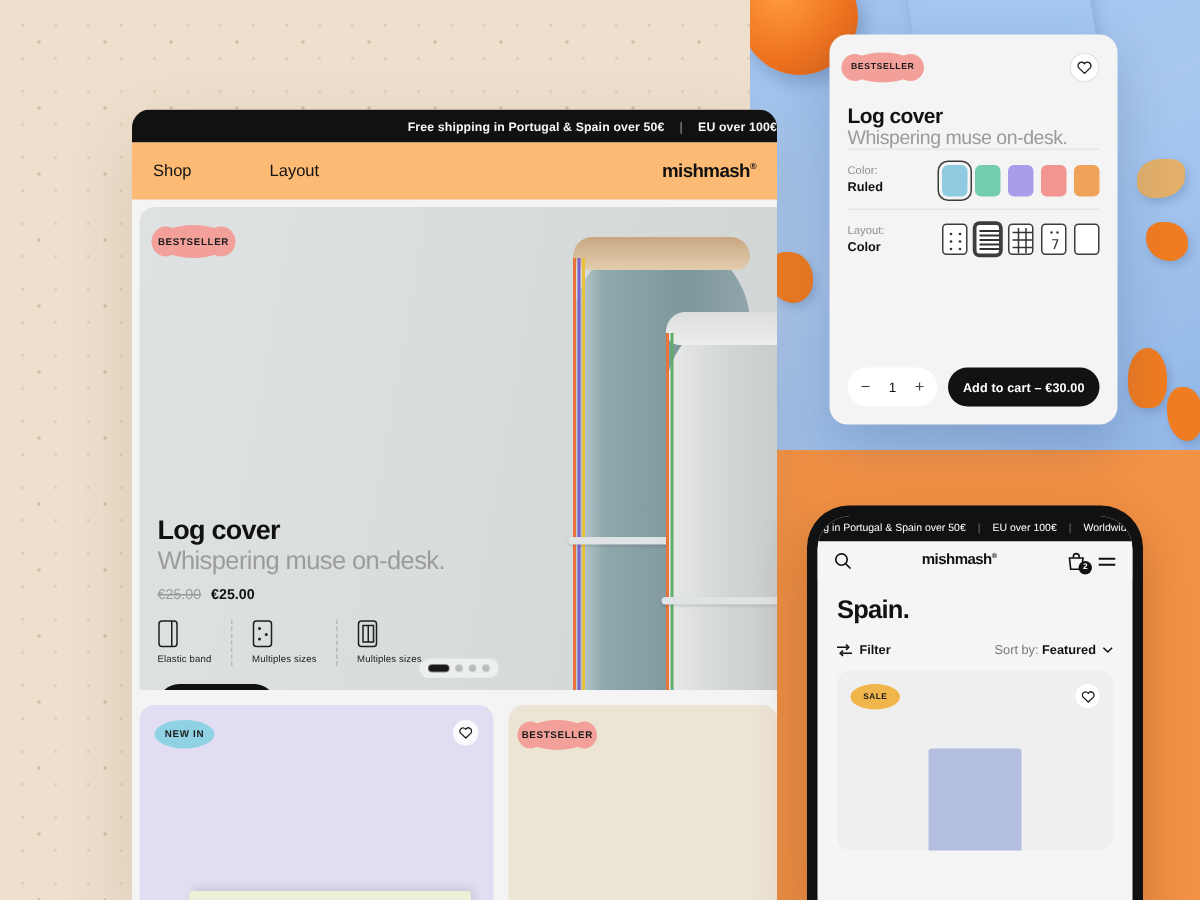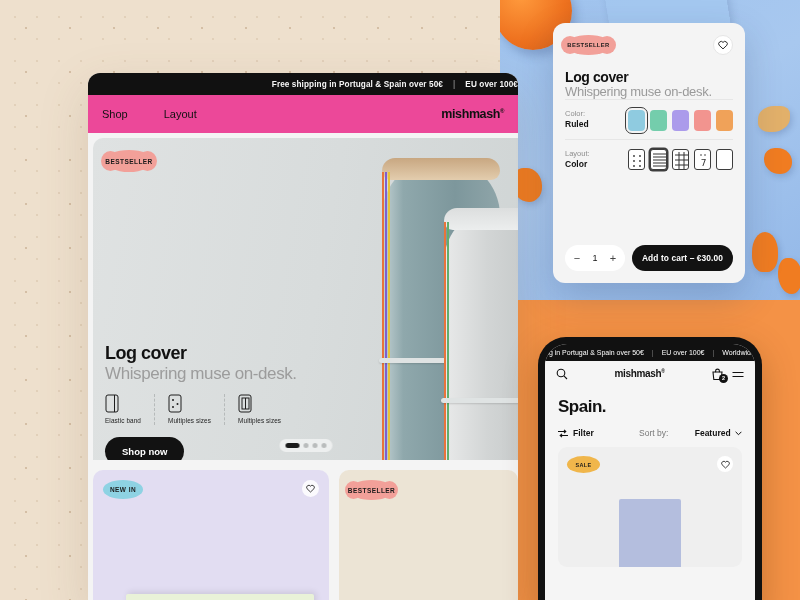--- a/index.html
+++ b/index.html
@@ -32,22 +32,22 @@
   }
   .marquee {
     height: 22px; background: #111; color: #fff;
     display: flex; align-items: center; justify-content: flex-end;
     font-size: 8.2px; letter-spacing: .1px; white-space: nowrap;
     padding-right: 0; gap: 10px;
   }
   .marquee span { opacity: .96; font-weight: bold; }
   .marquee .sep { opacity: .4; }
   .topnav {
-    height: 38px; background: #ec4899; display: flex; align-items: center;
-    padding: 0 14px; gap: 36px; position: relative;
+    height: 38px; background: #fdba74; display: flex; align-items: center;
+    padding: 0 14px; gap: 52px; position: relative;
   }
   .topnav a { font-size: 11px; color: #111; text-decoration: none; }
   .brand {
     position: absolute; right: 14px; top: 50%; transform: translateY(-50%);
     font-size: 12.5px; font-weight: 700; letter-spacing: -.4px; color: #111;
   }
   .brand sup { font-size: 6px; vertical-align: super; }
 
   
   #hero {
@@ -282,21 +282,21 @@
     background: #111; color: #fff; border-radius: 50%; font-size: 5.5px;
     display: flex; align-items: center; justify-content: center; font-weight: 700;
   }
   .ph-h1 { font-size: 17px; font-weight: 700; color: #111; padding: 10px 13px 0; letter-spacing: -.5px; }
   .ph-filter {
     display: flex; align-items: center; justify-content: space-between;
     padding: 11px 13px 9px; font-size: 8.5px; color: #111;
   }
   .ph-filter .lbl { display: flex; align-items: center; gap: 5px; font-weight: 700; }
   .ph-filter .sort { color: #777; }
-  .ph-filter .sort b { color: #111; margin-left: 24px; }
+  .ph-filter .sort b { color: #111; }
   .ph-card {
     margin: 0 13px; height: 120px; background: #efefef; border-radius: 9px;
     position: relative; overflow: hidden;
   }
   .badge-sale {
     position: absolute; left: 9px; top: 9px; width: 33px; height: 17px;
     background: #f0b64b; border-radius: 50%;
     display: flex; align-items: center; justify-content: center;
     font-size: 5.5px; font-weight: 700; letter-spacing: .35px; color: #1b1b1b;
   }
@@ -363,20 +363,24 @@
     <div class="roll roll-b">
       <div class="roll-top" style="background:linear-gradient(180deg,#dcdede,#eceeee);"></div>
       <div class="stripe" style="left:0;background:#e8743a;"></div>
       <div class="stripe" style="left:3px;background:#5fae6e;"></div>
       <div class="band" style="top:190px;"></div>
     </div>
 
     <div class="hero-text">
       <div class="h-title">Log cover</div>
       <div class="h-sub">Whispering muse on-desk.</div>
+      <div class="h-price">
+        <span class="old">€25.00</span>
+        <span class="new">€25.00</span>
+      </div>
 
       <div class="features">
         <div class="feature">
           <svg class="ficon" viewBox="0 0 15 19">
             <rect x="1" y="1" width="12" height="17" rx="2" fill="none" stroke="#1e1e1e" stroke-width="1"></rect>
             <line x1="9.5" y1="1" x2="9.5" y2="18" stroke="#1e1e1e" stroke-width="1"></line>
           </svg>
           <div class="flabel">Elastic band</div>
         </div>
         <div class="feature">

